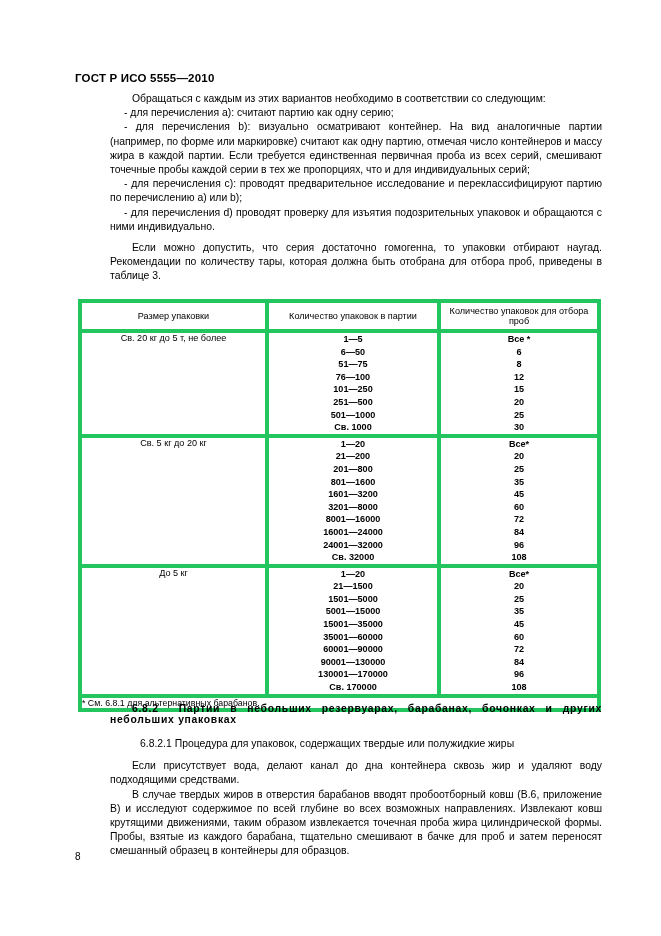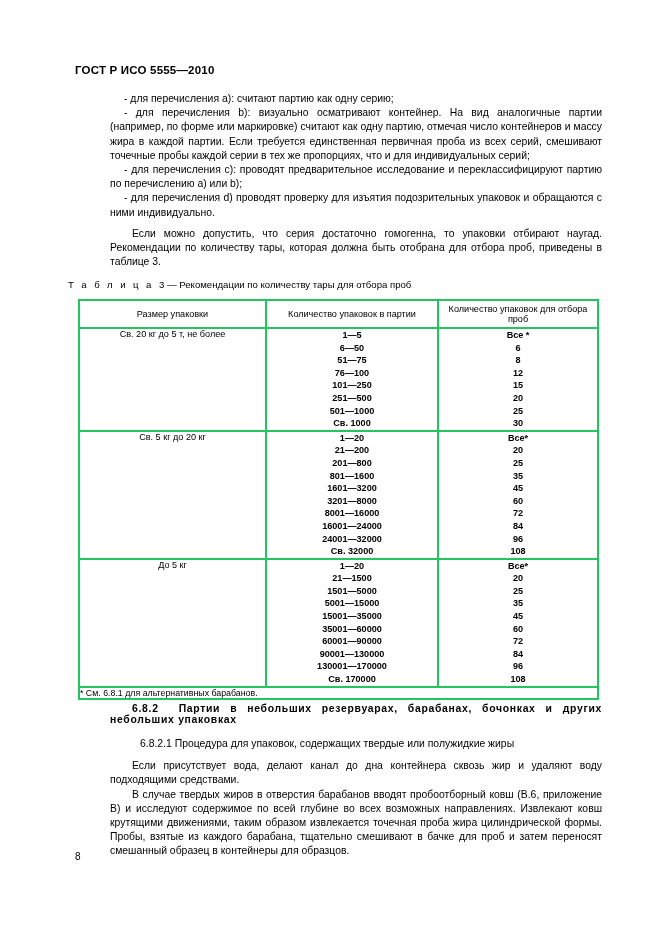--- a/index.html
+++ b/index.html
@@ -21,21 +21,21 @@
     position: absolute;
     top: 0; left: 0;
     width: 661px;
     height: 936px;
     box-sizing: border-box;
   }
 
   
   .doc-header {
     position: absolute;
-    top: 64px;
+    top: 72px;
     left: 75px;
     font-size: 11.5px;
     font-weight: bold;
     letter-spacing: 0.2px;
   }
 
   
   .body-block {
     position: absolute;
     top: 92px;
@@ -69,21 +69,21 @@
   .sample-table {
     position: absolute;
     top: 299px;
     left: 78px;
     width: 519px;
     border-collapse: collapse;
     font-size: 9.1px;
     table-layout: fixed;
   }
   .sample-table td, .sample-table th {
-    border: 2px solid #22c55e;
+    border: 4px solid #22c55e;
     padding: 0;
     vertical-align: top;
     font-weight: normal;
   }
   .sample-table thead th {
     height: 26px;
     vertical-align: middle;
     text-align: center;
     border-bottom-width: 2px;
     padding: 0 4px;
@@ -146,31 +146,29 @@
   }
 </style>
 </head>
 <body>
 
 <div class="page">
 
   <div class="doc-header">ГОСТ Р ИСО 5555—2010</div>
 
   <div class="body-block">
+    <p class="para">Обращаться с каждым из этих вариантов необходимо в соответствии со следующим:</p>
     <p class="para dash">- для перечисления a): считают партию как одну серию;</p>
     <p class="para dash">- для перечисления b): визуально осматривают контейнер. На вид аналогичные партии (например, по форме или маркировке) считают как одну партию, отмечая число контейнеров и массу жира в каждой партии. Если требуется единственная первичная проба из всех серий, смешивают точечные пробы каждой серии в тех же пропорциях, что и для индивидуальных серий;</p>
     <p class="para dash">- для перечисления c): проводят предварительное исследование и переклассифицируют партию по перечислению a) или b);</p>
     <p class="para dash">- для перечисления d) проводят проверку для изъятия подозрительных упаковок и обращаются с ними индивидуально.</p>
     <div class="gap-sm"></div>
     <p class="para">Если можно допустить, что серия достаточно гомогенна, то упаковки отбирают наугад. Рекомендации по количеству тары, которая должна быть отобрана для отбора проб, приведены в таблице 3.</p>
   </div>
 
-  <div class="table-caption">
-    <span class="spaced">Т а б л и ц а</span><span>&nbsp; </span><span>3</span><span>&nbsp;</span><span>— Рекомендации по количеству тары для отбора проб</span>
-  </div>
 
   <table class="sample-table">
     <colgroup>
       <col class="col-size">
       <col class="col-lot">
       <col class="col-take">
     </colgroup>
     <thead>
       <tr>
         <th>Размер упаковки</th>

